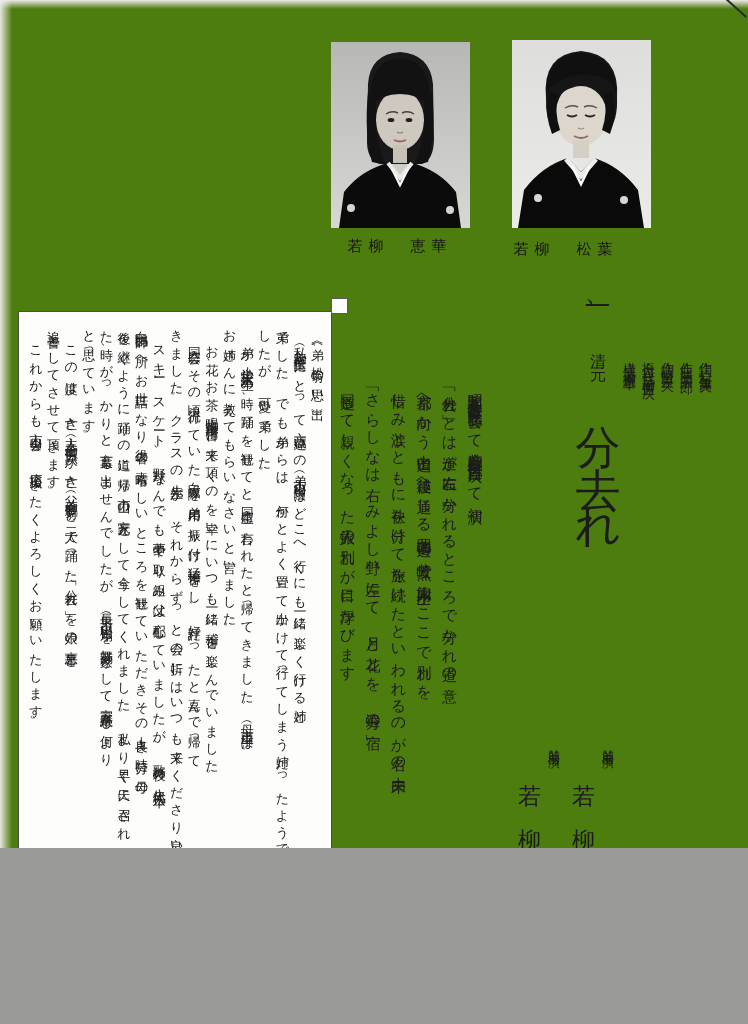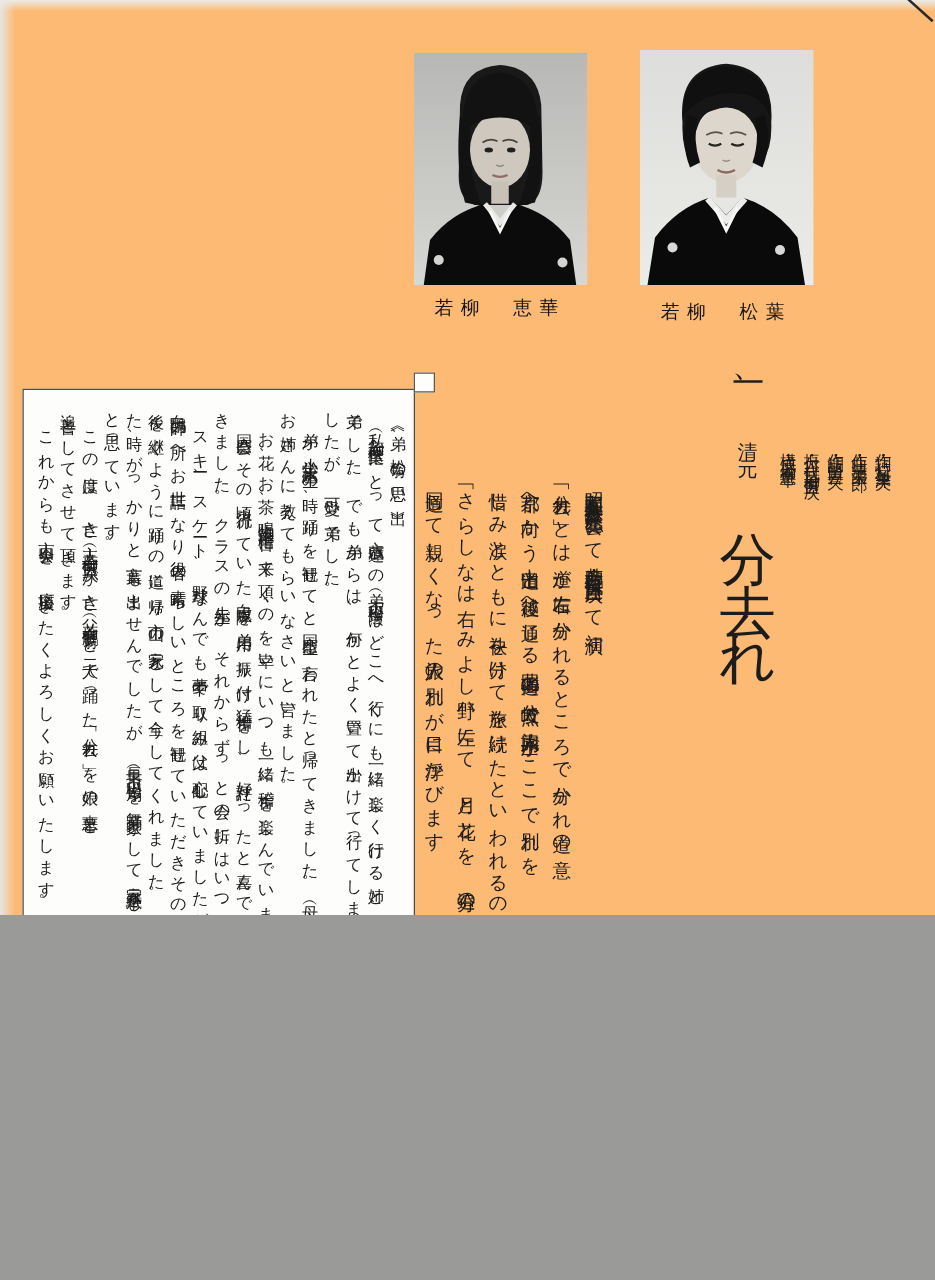--- a/index.html
+++ b/index.html
@@ -1,38 +1,38 @@
 <!DOCTYPE html>
 <html lang="ja"><head>
 <meta charset="utf-8">
 <style>
   * { margin:0; padding:0; box-sizing:border-box; }
   html,body { background:#9a9a98; }
   body { font-family:"DejaVu Serif","Liberation Serif",serif; }
   .page {
-    position:relative; width:748px; height:732px; margin:0 auto;
-    background:#fdba74; color:#1c1c1c; overflow:hidden;
+    position:relative; width:748px; height:848px; margin:0 auto;
+    background:#4d7c0f; color:#1c1c1c; overflow:hidden;
   }
   
   .edge-left { position:absolute; left:0; top:0; width:12px; height:100%;
     background:linear-gradient(to right,#e6e5e2,rgba(255,255,255,0)); }
   .edge-top { position:absolute; left:0; top:0; width:100%; height:9px;
     background:linear-gradient(to bottom,#eceae7,rgba(255,255,255,0)); }
   .corner-mark { position:absolute; left:720px; top:6px; width:30px; height:0;
     border-top:2px solid #2a2a2a; transform:rotate(42deg); }
 
   
   .photo { position:absolute; overflow:hidden; }
   .photo svg { display:block; }
   .photo-ekka { left:331px; top:42px; width:139px; height:186px; }
   .photo-matsuba { left:512px; top:40px; width:139px; height:188px; }
   .caption { position:absolute; width:152px; text-align:center;
     font-size:15px; letter-spacing:6px; color:#161616; }
   .cap-ekka { left:324px; top:237px; }
-  .cap-matsuba { left:505px; top:240px; }
+  .cap-matsuba { left:490px; top:240px; }
 
   
   .vtext { writing-mode:vertical-rl; }
 
   .title-block { position:absolute; left:564px; top:292px; height:400px; width:64px;
     text-align:start; }
   .t-num { font-size:26px; letter-spacing:4px; }
   .t-school { font-size:16px; letter-spacing:15px; margin-inline-start:14px; }
   .t-main { font-size:45px; letter-spacing:42px; margin-inline-start:20px; font-weight:500; }
 

